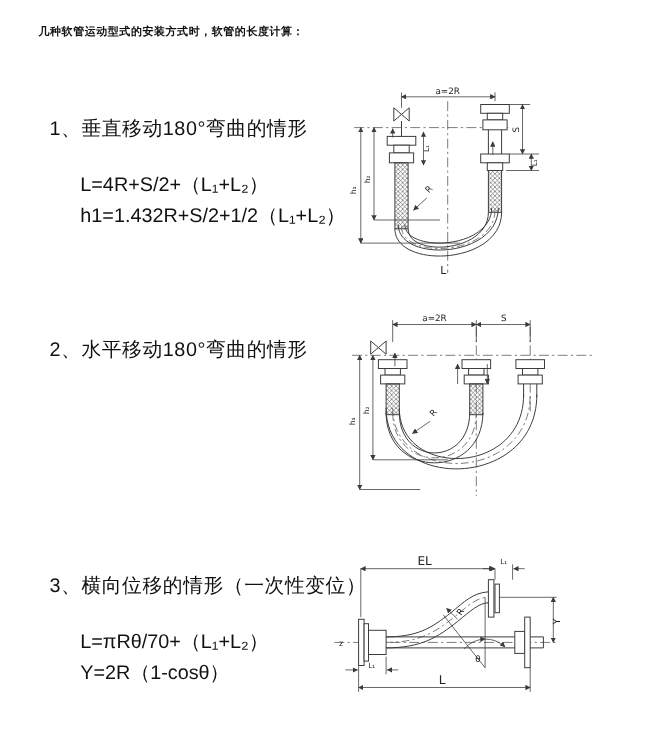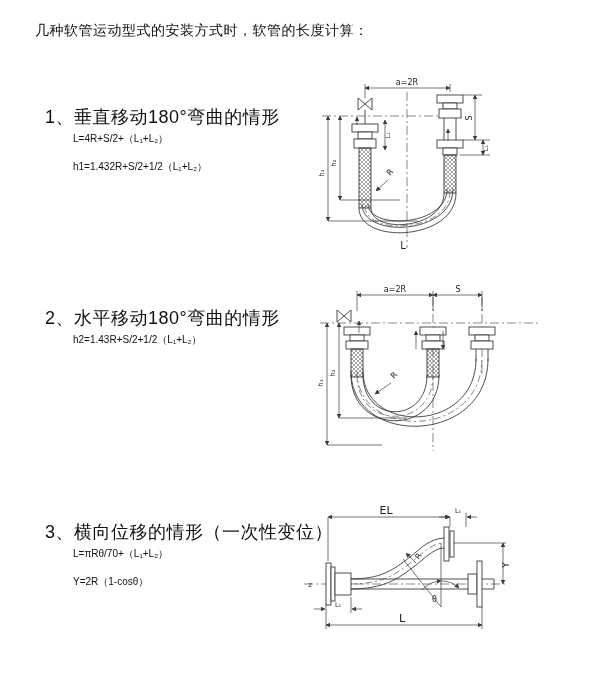--- a/index.html
+++ b/index.html
@@ -2,23 +2,23 @@
 <html><head>
 <meta charset="utf-8">
 <style>
   html,body{margin:0;padding:0;}
   body{
     width:600px;height:675px;background:#ffffff;position:relative;
     font-family:"Liberation Sans","DejaVu Sans",sans-serif;color:#111;
     overflow:hidden;
   }
   .abs{position:absolute;}
-  .page-title{left:35px;top:22px;font-size:14px;font-weight:normal;letter-spacing:.5px;}
+  .page-title{left:35px;top:22px;font-size:10px;font-weight:bold;letter-spacing:.5px;}
   .sec-heading{font-size:18px;font-weight:normal;letter-spacing:.5px;}
-  .formulas{font-size:10px;line-height:28px;font-family:"Liberation Sans","DejaVu Sans",sans-serif;}
+  .formulas{font-size:18px;line-height:28px;font-family:"Liberation Sans","DejaVu Sans",sans-serif;margin-top:29px;}
   .formulas div{height:28px;white-space:nowrap;}
   
   .ln{stroke:#3b3b3b;stroke-width:0.9;fill:none;}
   .thin{stroke:#3b3b3b;stroke-width:0.7;fill:none;}
   .cl{stroke:#555;stroke-width:0.7;fill:none;stroke-dasharray:9 3 2 3;}
   .dasharc{stroke:#555;stroke-width:0.7;fill:none;stroke-dasharray:7 3 2 3;}
   .part{fill:#fff;stroke:#3b3b3b;stroke-width:0.9;}
   .hose{stroke:#3b3b3b;stroke-width:0.9;}
   svg text{fill:#222;font-family:"DejaVu Sans","Liberation Sans",sans-serif;}
 </style>
@@ -115,21 +115,20 @@
   <g>
     <text x="80" y="98" font-size="8" transform="rotate(-48 80 98)">R</text>
     <line class="thin" x1="78" y1="102" x2="66" y2="113" marker-end="url(#arr1)"></line>
   </g>
 
   <text x="93" y="171" font-size="10" text-anchor="middle">L</text>
 </svg>
 
 <div class="abs sec-heading" style="left:45px;top:306px;">2、水平移动180°弯曲的情形</div>
 <div class="abs formulas" style="left:73px;top:326px;">
-  <div>h2=1.43R+S/2+1/2（L₁+L₂）</div>
 </div>
 
 <svg class="abs" style="left:312px;top:283px;" width="235" height="178" viewBox="0 0 235 178">
   <defs>
     <marker id="arr2" viewBox="0 0 10 10" refX="9" refY="5" markerWidth="7" markerHeight="7" orient="auto-start-reverse">
       <path d="M0,0 L10,5 L0,10 z" fill="#3b3b3b"></path>
     </marker>
     <pattern id="hatch2" width="4" height="4" patternUnits="userSpaceOnUse">
       <path d="M0,4 L4,0 M0,0 L4,4" stroke="#666" stroke-width="0.6"></path>
     </pattern>

